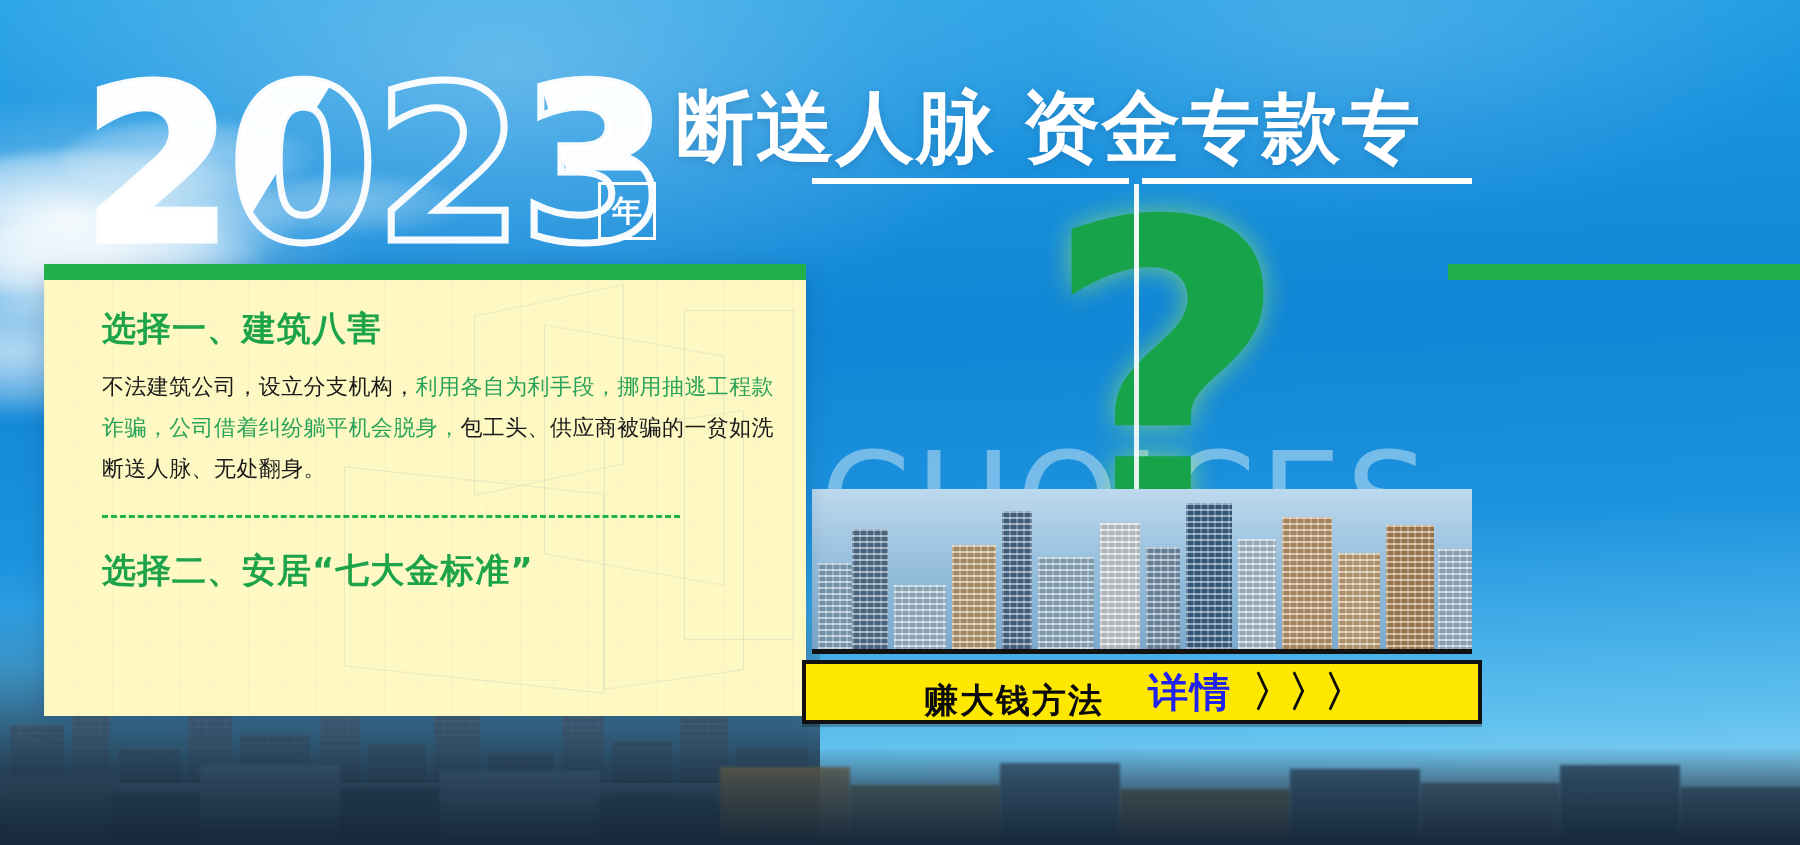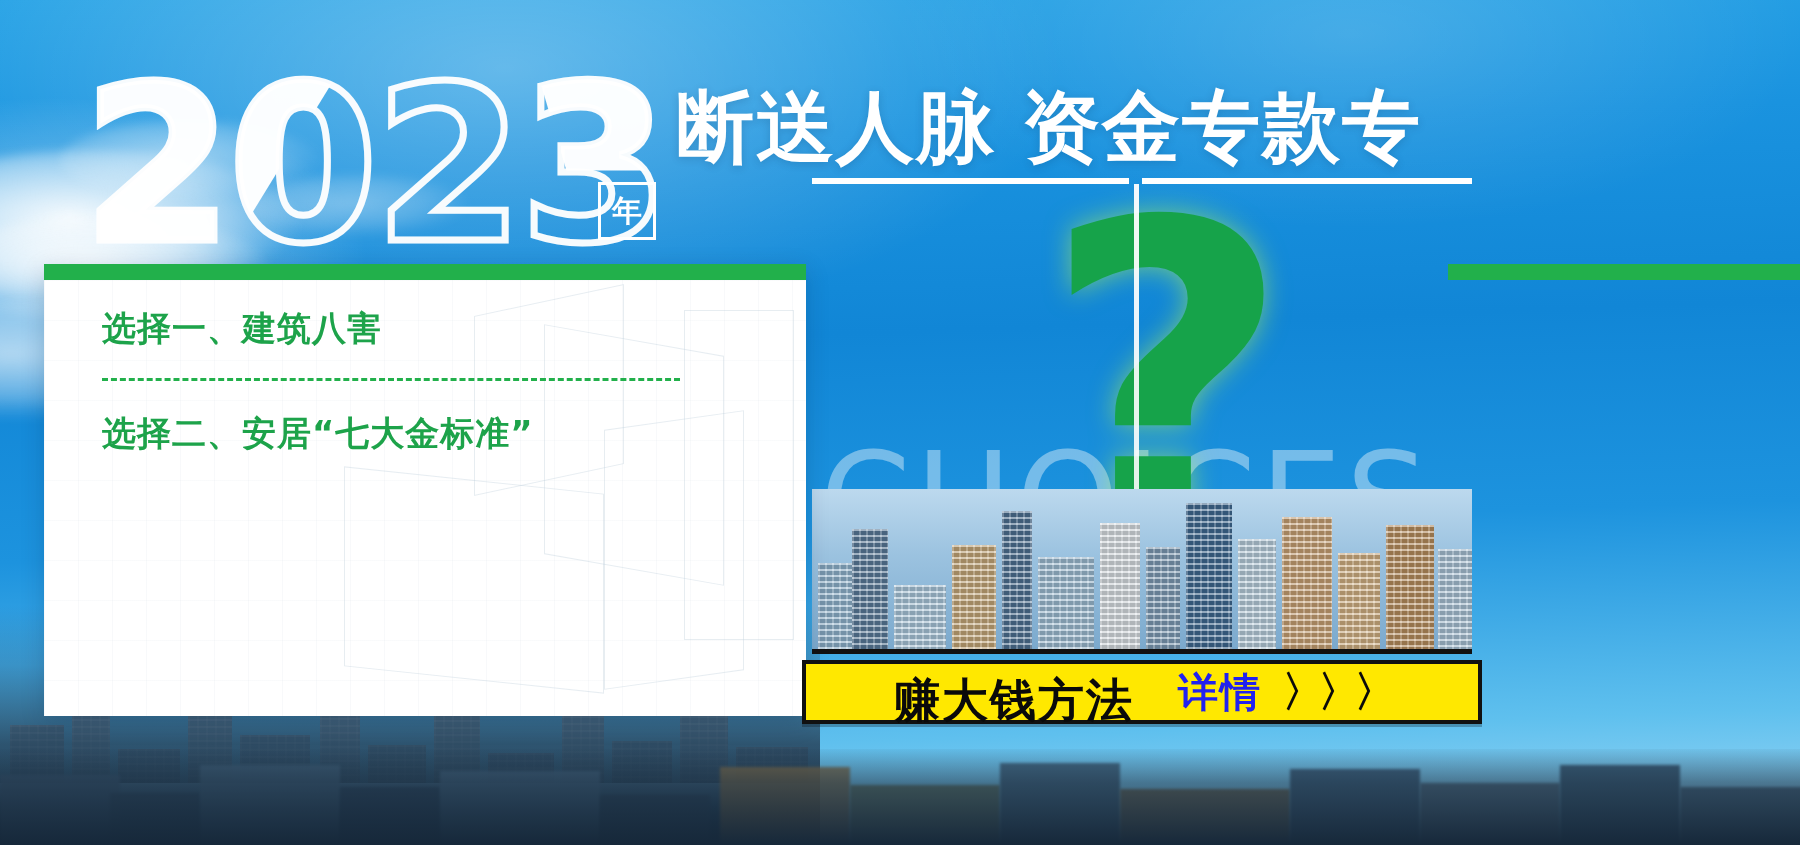--- a/index.html
+++ b/index.html
@@ -141,36 +141,36 @@
 
   
   .cta {
     position:absolute; left:802px; top:660px; width:680px; height:64px;
     background:#ffe800; border:4px solid #111;
     display:flex; align-items:center; justify-content:center; gap:44px;
     box-shadow:0 3px 0 rgba(0,0,0,.25);
   }
   .cta-main {
     font-family:Liberation Sans, sans-serif;
-    font-size:46px; font-weight:700; color:#0a0a0a; letter-spacing:2px;margin-top:18px;
+    font-size:34px; font-weight:700; color:#0a0a0a; letter-spacing:2px;margin-top:18px;
   }
   .cta-sub {
     font-family:"DejaVu Sans","Liberation Sans", sans-serif;
     font-size:40px; font-weight:700; color:#2222ee; letter-spacing:2px;
   }
   .cta-arrows {
     font-family:"DejaVu Sans", sans-serif;
     font-size:42px; font-weight:700; color:#0a0a0a; letter-spacing:-6px;
     margin-left:-24px;
   }
 
   
   .card {
     position:absolute; left:44px; top:264px; width:762px; height:452px;
-    background:#ffffff;
+    background:#fef9c3;
     box-shadow:0 6px 22px rgba(0,30,60,.18);
   }
   .card-top { position:absolute; left:0; top:0; width:762px; height:16px; background:#22b04b; }
   .card-blueprint {
     position:absolute; inset:16px 0 0 0; overflow:hidden; opacity:.5;
     background:
       repeating-linear-gradient(90deg, rgba(120,150,175,.10) 0 1px, rgba(0,0,0,0) 1px 34px),
       repeating-linear-gradient(180deg, rgba(120,150,175,.08) 0 1px, rgba(0,0,0,0) 1px 40px);
   }
   .bp-shape { position:absolute; border:1px solid rgba(120,155,180,.35); }
@@ -279,20 +279,21 @@
     <div class="card-blueprint">
       <div class="bp-shape" style="left:430px; top:20px;  width:150px; height:180px; transform:skewY(-12deg);"></div>
       <div class="bp-shape" style="left:500px; top:60px;  width:180px; height:230px; transform:skewY(10deg);"></div>
       <div class="bp-shape" style="left:560px; top:140px; width:140px; height:260px; transform:skewY(-8deg);"></div>
       <div class="bp-shape" style="left:300px; top:200px; width:260px; height:200px; transform:skewY(6deg);"></div>
       <div class="bp-shape" style="left:640px; top:30px;  width:110px; height:330px;"></div>
     </div>
 
     <div class="card-body">
       <div class="sec-h">选择一、建筑八害</div>
+      <div class="sec-p"><span>不法建筑公司，设立分支机构，</span><span class="g">利用各自为利手段，挪用抽逃工程款</span><span class="g">诈骗，公司借着纠纷躺平机会脱身，</span><span>包工头、供应商被骗的一贫如洗</span><span>断送人脉、无处翻身。</span></div>
 
       <div class="divider"></div>
 
       <div class="sec-h sec2">选择二、安居“七大金标准”</div>
     </div>
   </div>
 
   <div class="cta">
     <span class="cta-main">赚大钱方法</span>
     <span class="cta-sub">详情</span>

